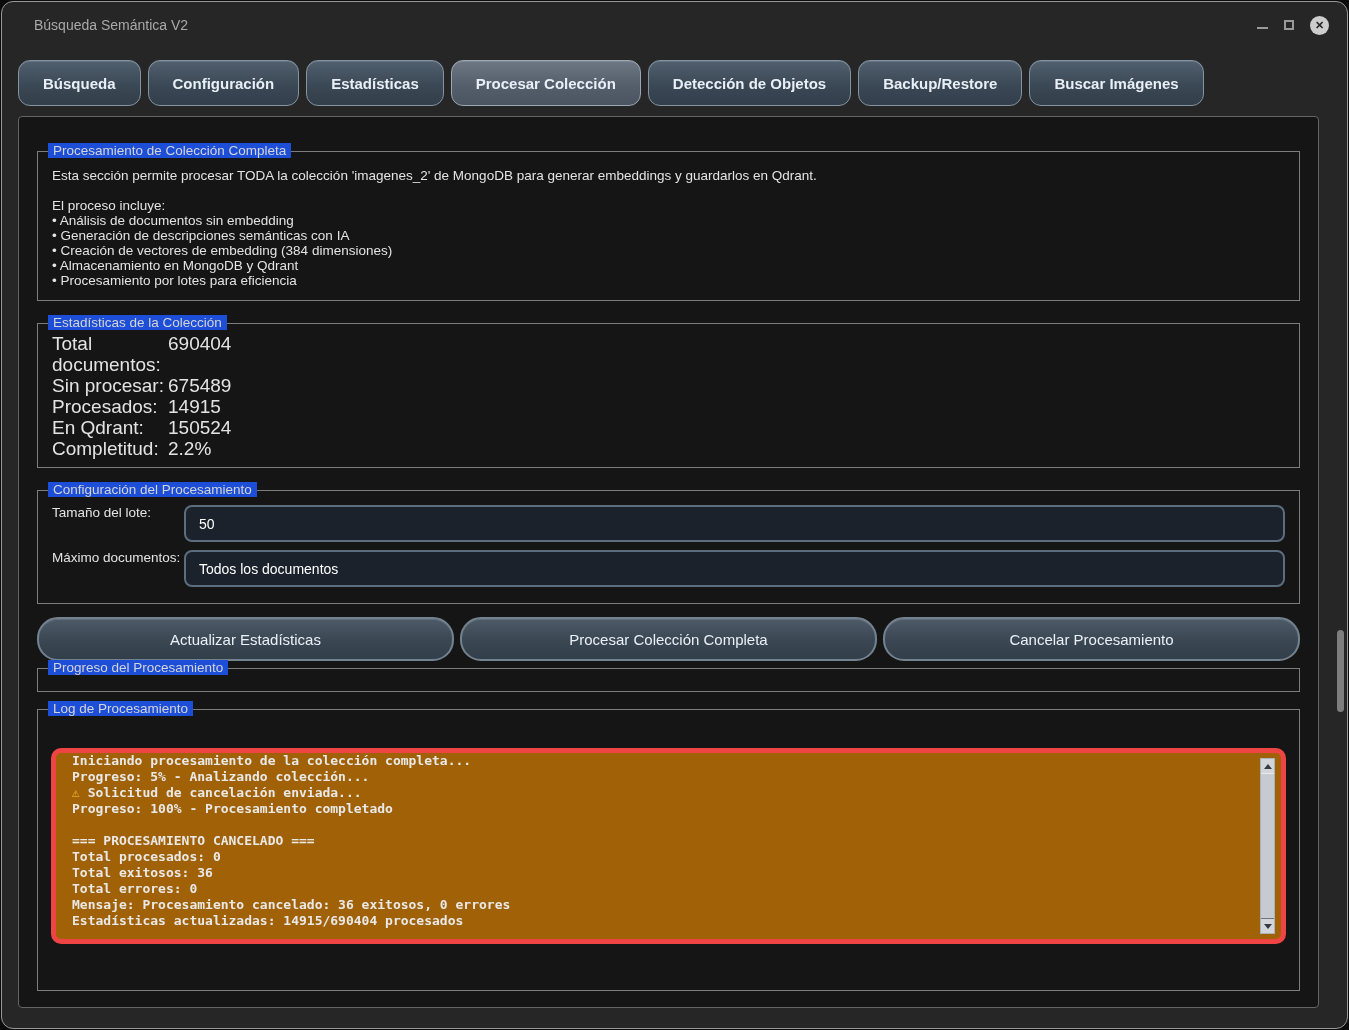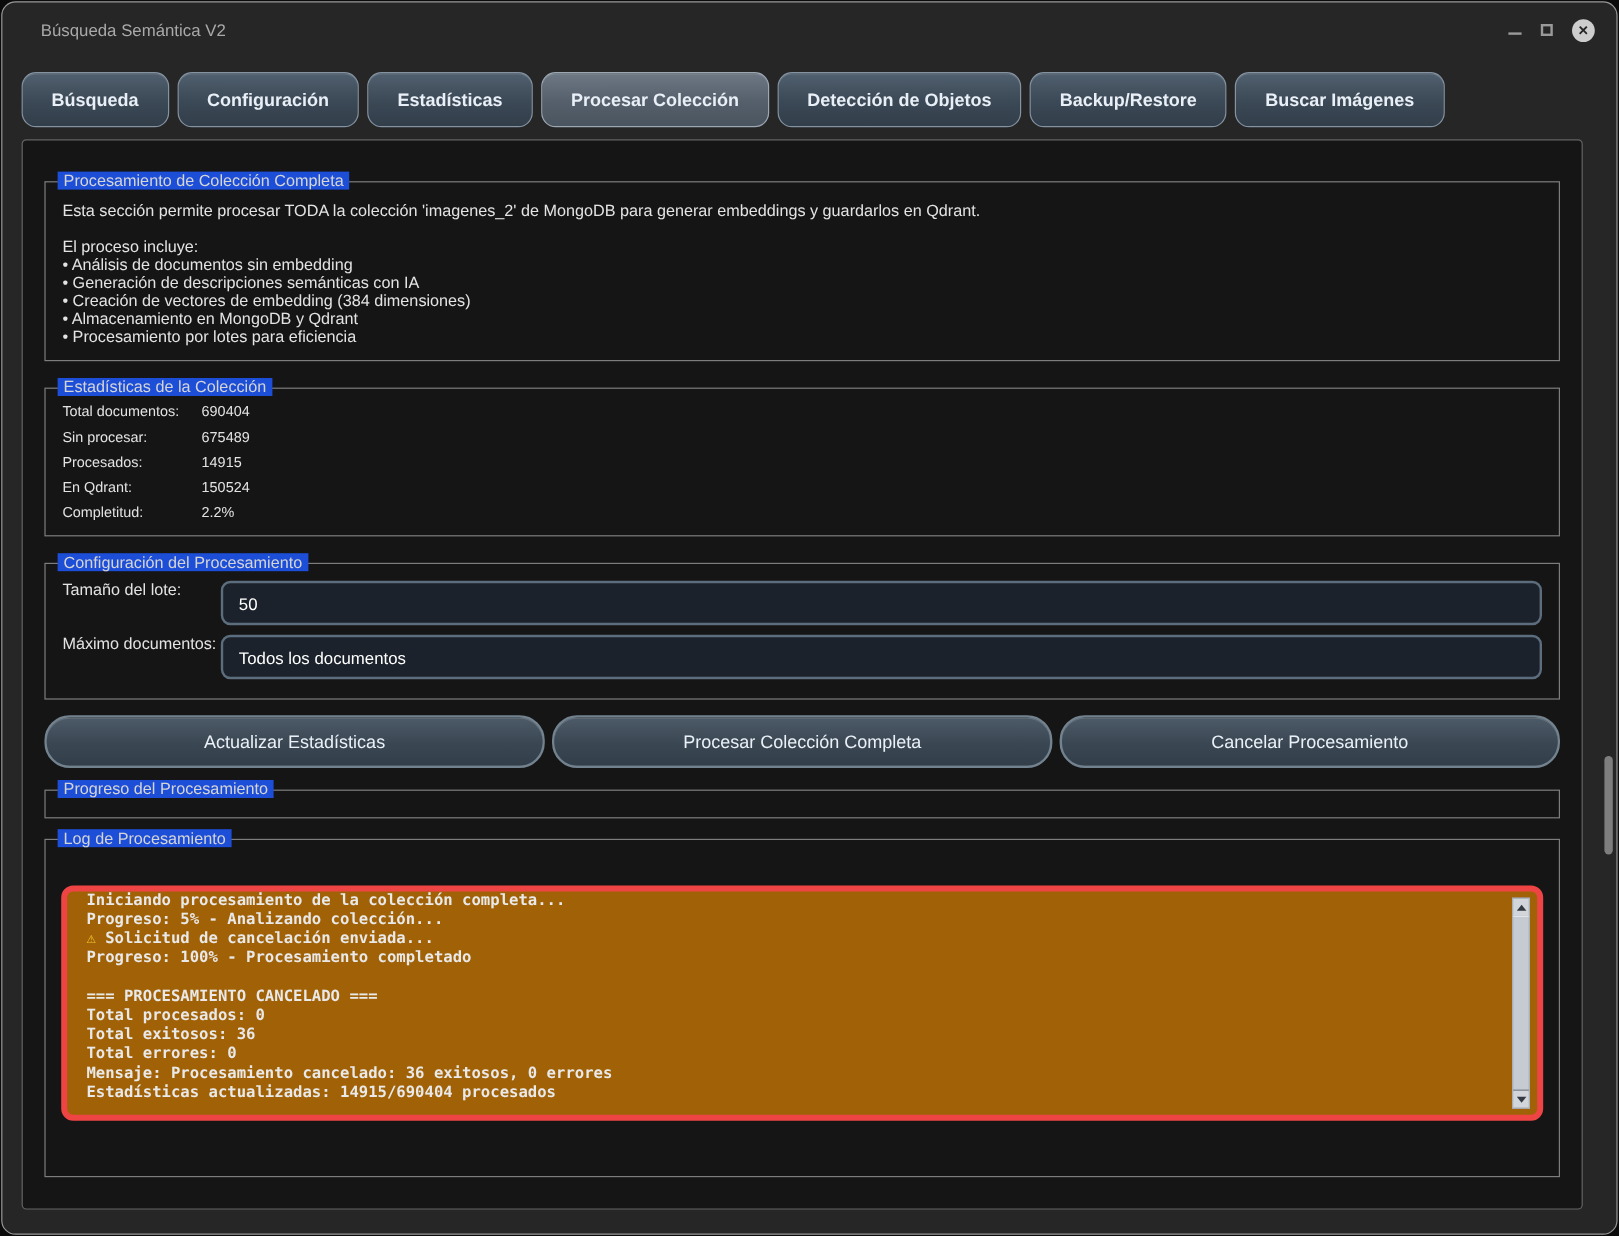--- a/index.html
+++ b/index.html
@@ -46,21 +46,21 @@
   .lframe-label {
     position:absolute; top:-9px; left:10px;
     background:#1d4ed8; padding:0 5px;
     font-size:13.5px; color:#d5d5d5; white-space:nowrap;
   }
 
   .frame-info { margin-top:24px; padding:16px 14px 12px; }
   .desc-line { font-size:13.5px; line-height:15px; min-height:15px; color:#e3e3e3; }
 
   .frame-stats { margin-top:22px; padding:9px 14px 8px; }
-  .stat-row { display:flex; line-height:21px; font-size:12px; color:#e3e3e3; }
+  .stat-row { display:flex; line-height:21px; font-size:19px; color:#e3e3e3; }
   .stat-label { width:116px; }
   .stat-value { }
 
   .frame-config { margin-top:22px; padding:14px 14px 8px; }
   .field-row { display:flex; align-items:flex-start; margin-bottom:8px; }
   .field-label { width:132px; flex-shrink:0; font-size:13.5px; color:#e3e3e3; }
   .field-input {
     flex:1; height:37px; background:#1b222b; border:2px solid #5c6d7e; border-radius:8px;
     color:#ffffff; font-size:14px; padding:0 13px; outline:none;
     font-family:"Liberation Sans", sans-serif;
@@ -69,21 +69,21 @@
   .actions { display:flex; gap:6px; margin-top:13px; }
   .pill-btn {
     flex:1; height:44px; border-radius:21px;
     border:2px solid #73828f; color:#e9f0f7;
     background:linear-gradient(180deg,#4d5a67 0%, #3a4753 55%, #323e4a 100%);
     font-size:15px; font-weight:normal; font-family:"Liberation Sans", sans-serif;
     box-shadow: inset 0 1px 0 rgba(255,255,255,.12);
     cursor:default;
   }
 
-  .frame-progress { margin-top:18px; padding:11px 14px; }
+  .frame-progress { margin-top:7px; padding:11px 14px; }
   .progress-status { text-align:center; font-size:13.5px; color:#e3e3e3; line-height:16px; }
 
   .frame-log { margin-top:17px; height:282px; padding:38px 13px 0; }
   .log-box {
     position:relative; height:196px;
     background:#a16207; border:5px solid #ef4444; border-radius:10px;
     overflow:hidden; padding:8px 30px 8px 16px;
   }
   .log-content { margin-top:-8px; }
   .log-line {

